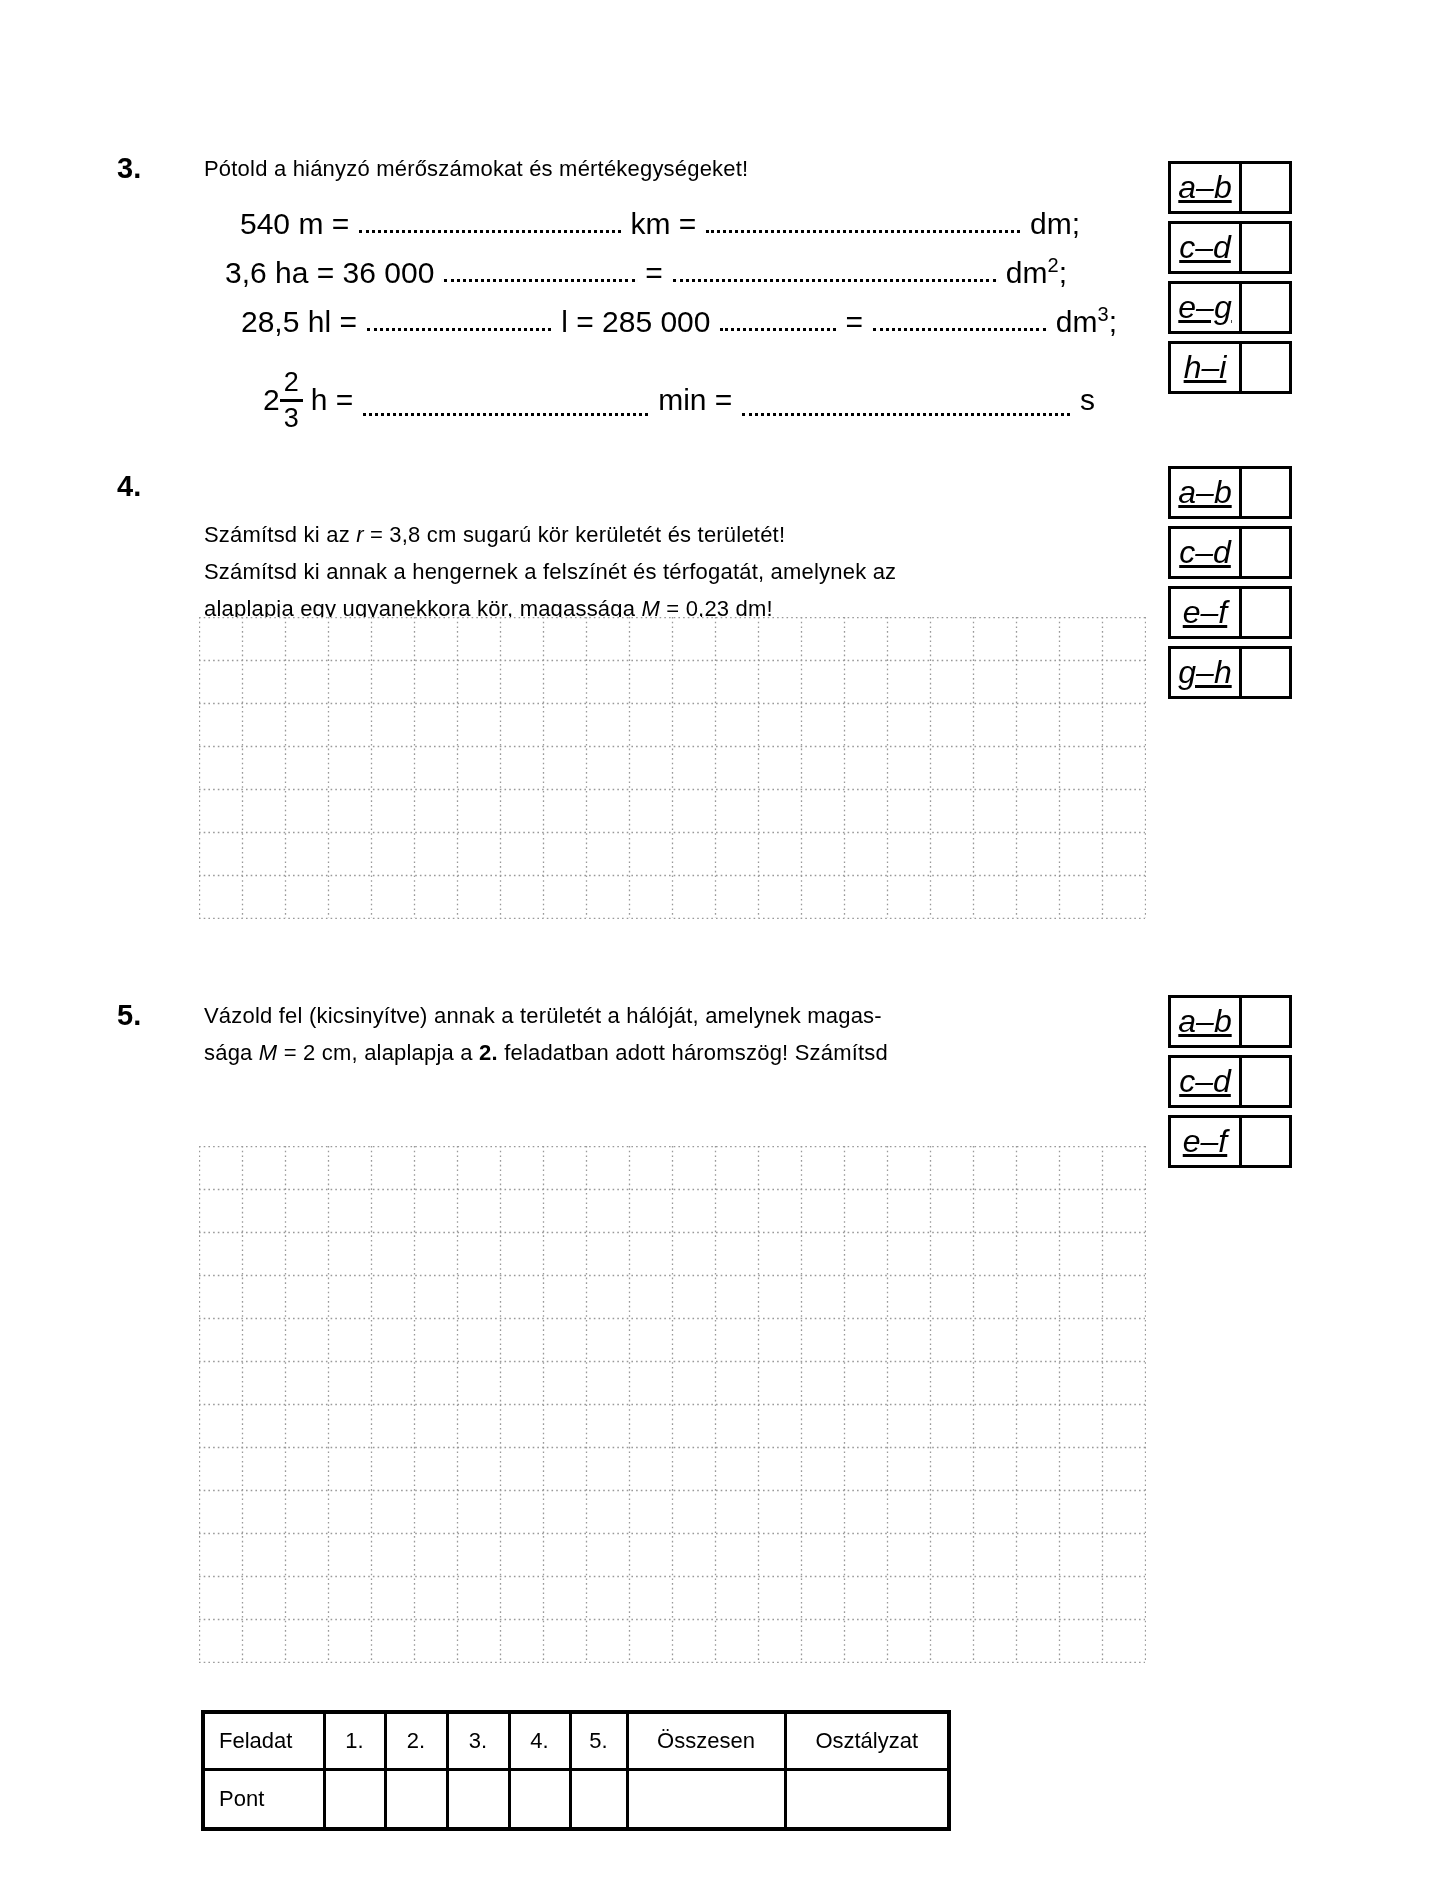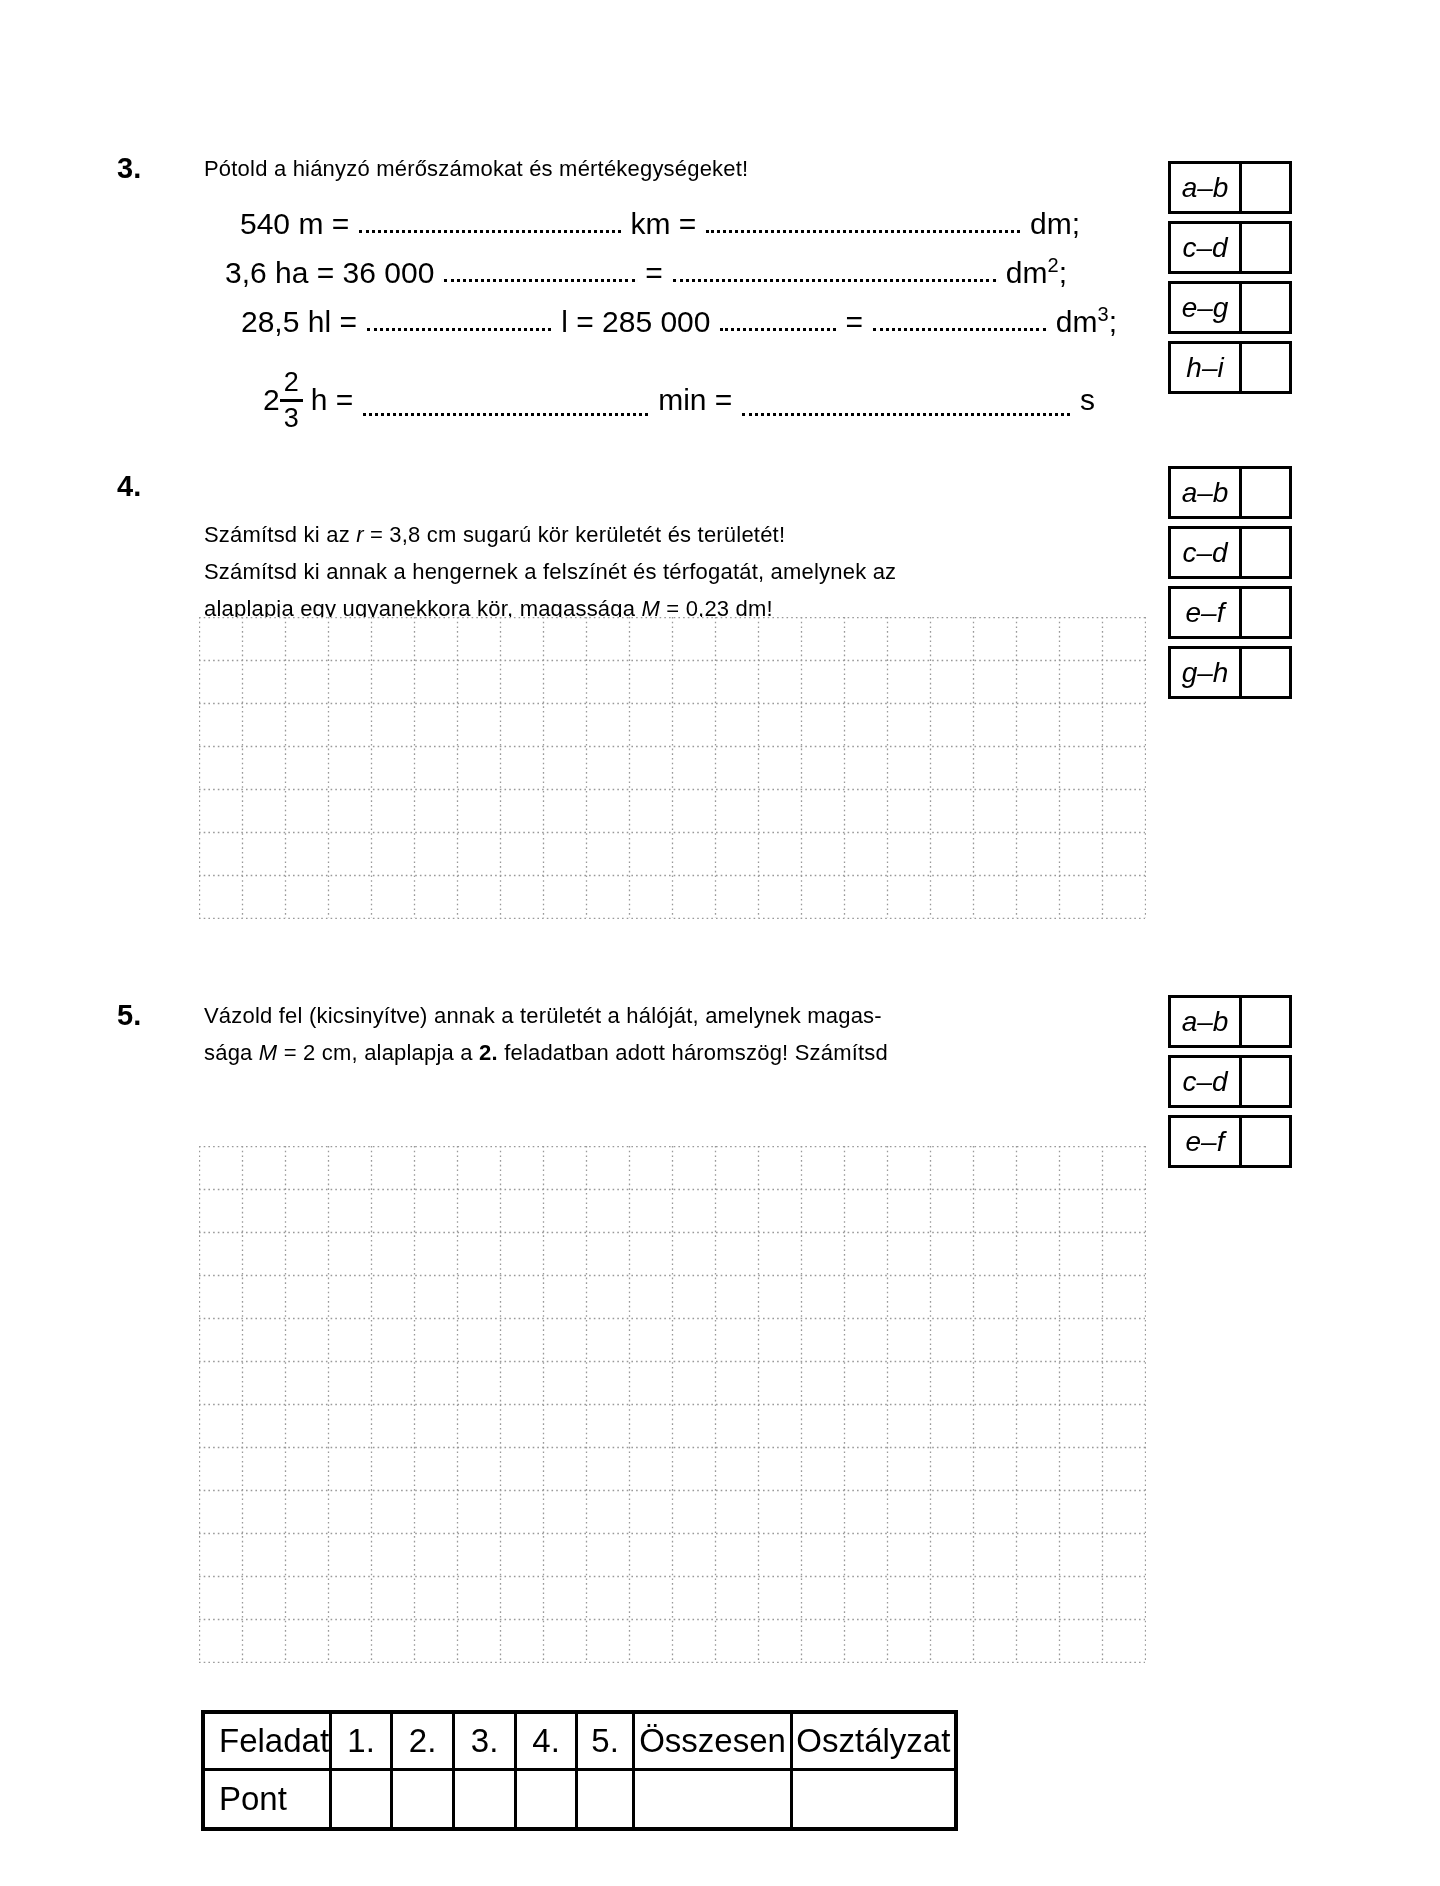--- a/index.html
+++ b/index.html
@@ -24,27 +24,27 @@
   .fracline .eqt{white-space:pre;}
   .fracline .leader{flex-grow:1;border-bottom:3px dotted #000;margin:0 10px;height:0;transform:translateY(14px);}
   .frac{display:inline-flex;align-items:center;margin-right:8px;}
   .frac .whole{font-size:30px;}
   .fstack{display:inline-flex;flex-direction:column;align-items:center;line-height:1;font-size:27px;}
   .fstack .num{padding:0 4px 3px 4px;}
   .fstack .den{border-top:3px solid #000;padding:3px 4px 0 4px;}
   
   .scoregroup{display:flex;flex-direction:column;}
   .scorerow{box-sizing:border-box;width:124px;height:53px;border:3px solid #000;display:flex;margin-bottom:7px;background:#fff;}
-  .scorelabel{box-sizing:border-box;width:71px;border-right:3px solid #000;display:flex;align-items:center;justify-content:center;font-style:italic;font-size:28px;}
+  .scorelabel{box-sizing:border-box;width:71px;border-right:3px solid #000;display:flex;align-items:center;justify-content:center;font-style:italic;font-size:32px;text-decoration:underline;}
   .scorecell{flex:1;}
   
   .gridarea{background:#fff;}
   
   table.summary{border-collapse:collapse;border:4px solid #000;background:#fff;}
-  table.summary td{border:3px solid #000;font-size:33px;box-sizing:border-box;padding:0;}
+  table.summary td{border:3px solid #000;font-size:22px;box-sizing:border-box;padding:0;}
   table.summary td.lbl{text-align:left;padding-left:14px;}
   table.summary td.ctr{text-align:center;}
 </style>
 </head>
 <body>
 
 <div class="page">
 
   <div class="abs pnum" style="left:117px;top:150px;">3.</div>
   <div class="abs ptext" style="left:204px;top:150px;">Pótold a hiányzó mérőszámokat és mértékegységeket!</div>

